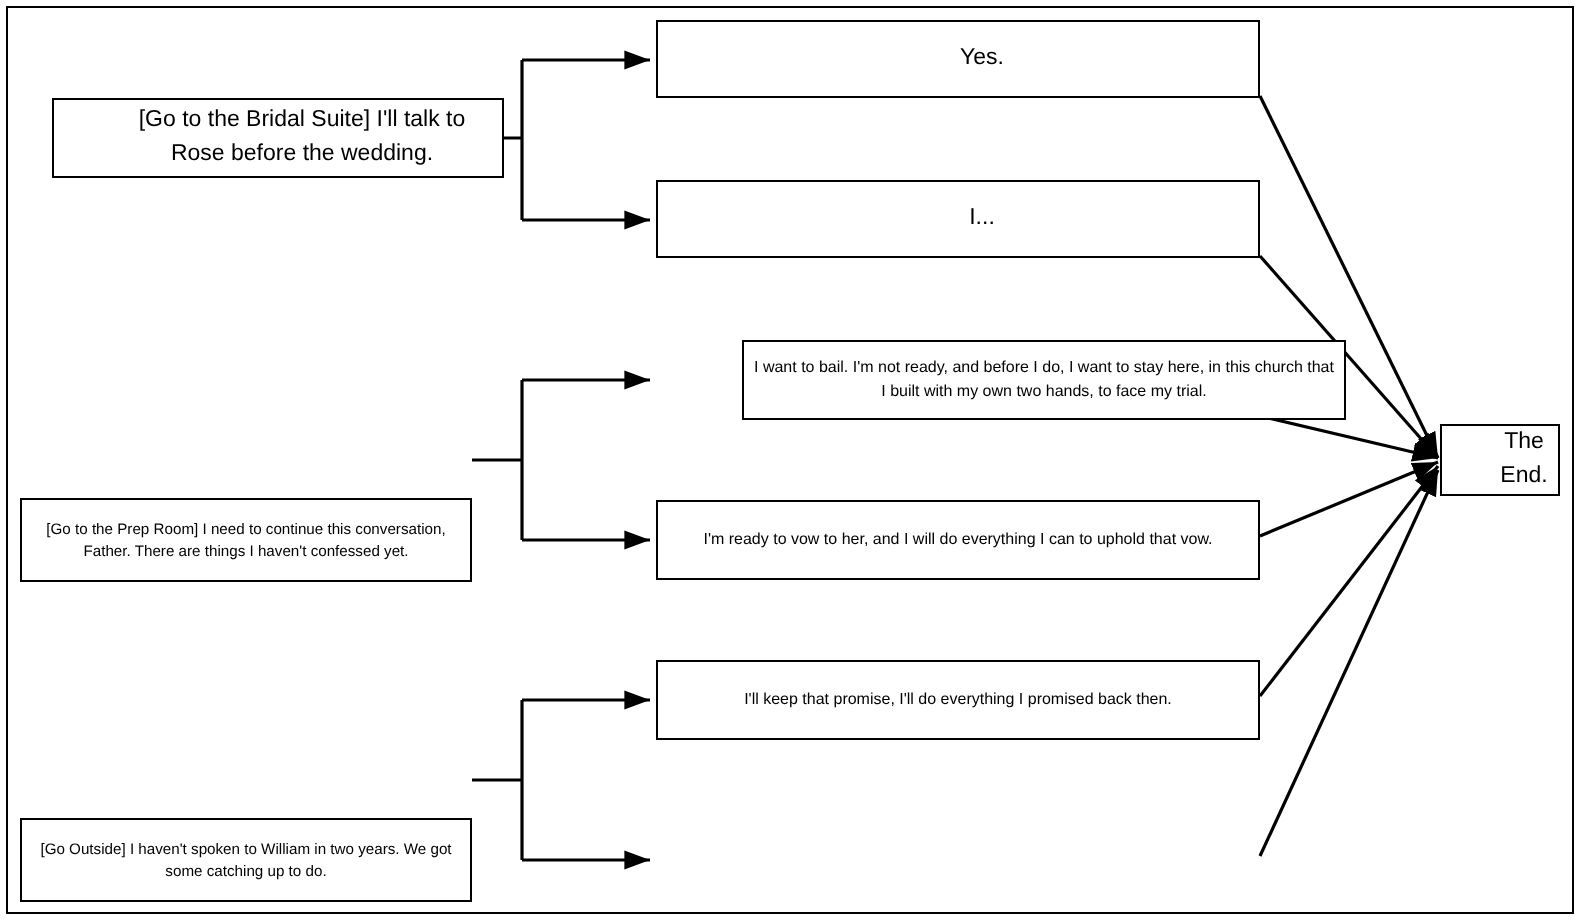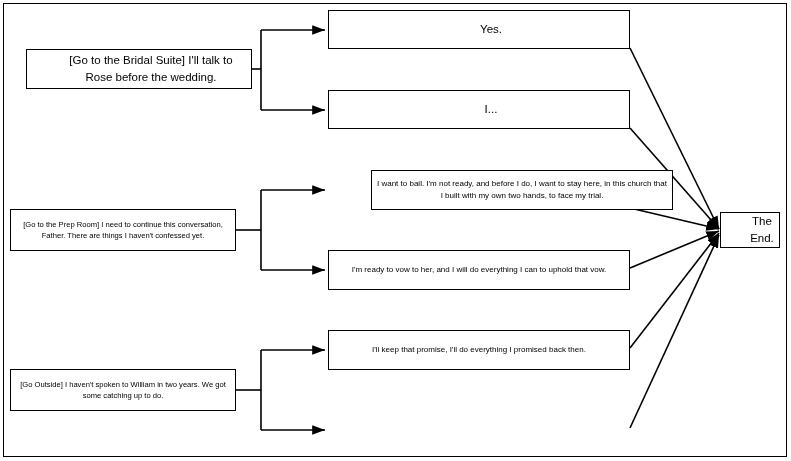--- a/index.html
+++ b/index.html
@@ -42,21 +42,21 @@
     display: flex;
     align-items: center;
     justify-content: center;
     text-align: center;
     color: #000000;
     line-height: 1.45;
     padding: 2px 5px;
   }
   .node.big   { font-size: 11.5px; padding-left: 29px; }
   .node.small { font-size: 8px; }
-  .node.tiny  { font-size: 7.6px; }
+  .node.tiny  { font-size: 7.6px; margin-top: 40px; }
   .node-text { display: block; width: 100%; }
 </style>
 </head>
 <body>
 
 <div id="canvas">
 
   <div id="frame"></div>
 
   <svg id="wires" viewBox="0 0 791 461" xmlns="http://www.w3.org/2000/svg">

